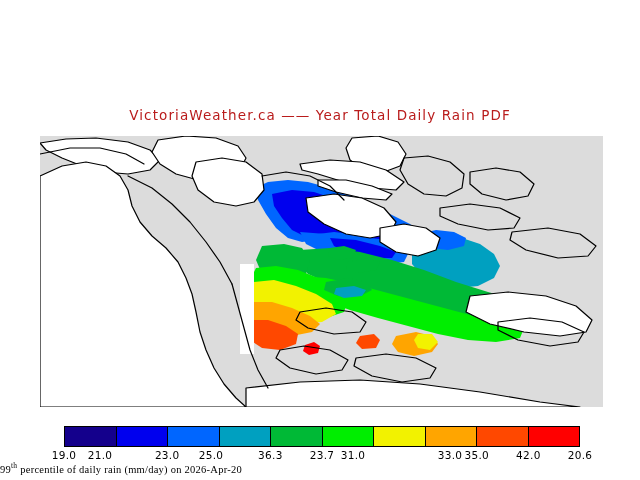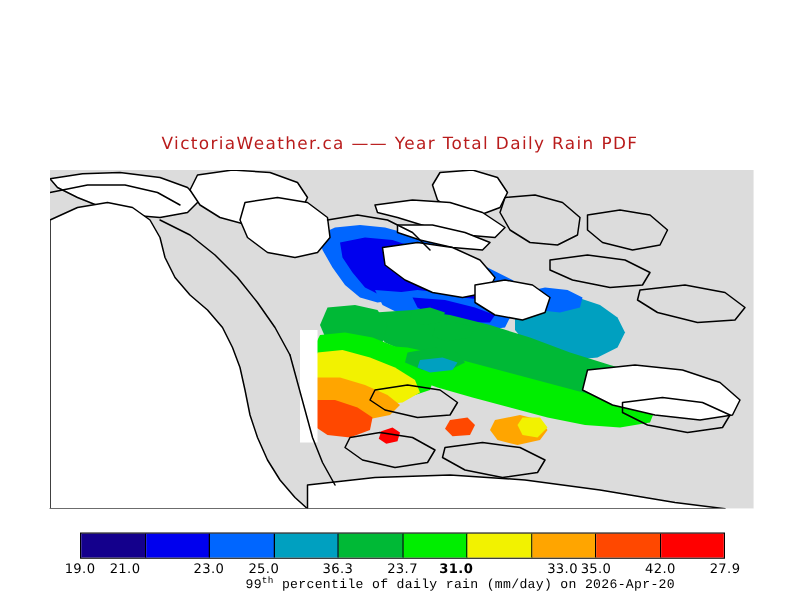--- a/index.html
+++ b/index.html
@@ -53,22 +53,22 @@
     transform:translateX(-50%);
     font-family:"DejaVu Sans", sans-serif;
     font-size:10.5px;
     color:#000;
     white-space:nowrap;
     letter-spacing:0.3px;
   }
   #cb-caption{
     position:absolute;
     left:0;top:461px;width:540px;
-    text-align:right;
-    font-family:Liberation Mono, monospace;
+    text-align:left;
+    font-family:Liberation Serif, serif;
     font-size:10.5px;
     color:#000;
     white-space:nowrap;
     letter-spacing:0.25px;
   }
   #cb-caption sup{font-size:7.5px;vertical-align:super;}
 </style>
 </head>
 <body>
 
@@ -205,21 +205,21 @@
     <div class="cb-seg" style="background: rgb(255, 72, 0);"></div>
     <div class="cb-seg" style="background: rgb(255, 0, 0);"></div>
   </div>
 <div id="cb-ticklabels">
     <div class="cb-tick" style="left: 64px;">19.0</div>
     <div class="cb-tick" style="left: 100px; text-align: right;">21.0</div>
     <div class="cb-tick" style="left: 167.2px;">23.0</div>
     <div class="cb-tick" style="left: 211px;">25.0</div>
     <div class="cb-tick" style="left: 270.4px;">36.3</div>
     <div class="cb-tick" style="left: 322px;">23.7</div>
-    <div class="cb-tick" style="left: 365px; font-weight: bold;">31.0</div>
+    <div class="cb-tick" style="left: 353px;">31.0</div>
     <div class="cb-tick" style="left: 450px;">33.0</div>
     <div class="cb-tick" style="left: 476.8px;">35.0</div>
     <div class="cb-tick" style="left: 528.4px;">42.0</div>
-    <div class="cb-tick" style="left: 580px;">27.9</div>
+    <div class="cb-tick" style="left: 580px;">20.6</div>
   </div>
 <div id="cb-caption">
   <span>99</span><sup>th</sup><span> percentile of daily rain (mm/day) on 2026-Apr-20</span>
 </div>
 
 </body></html>

